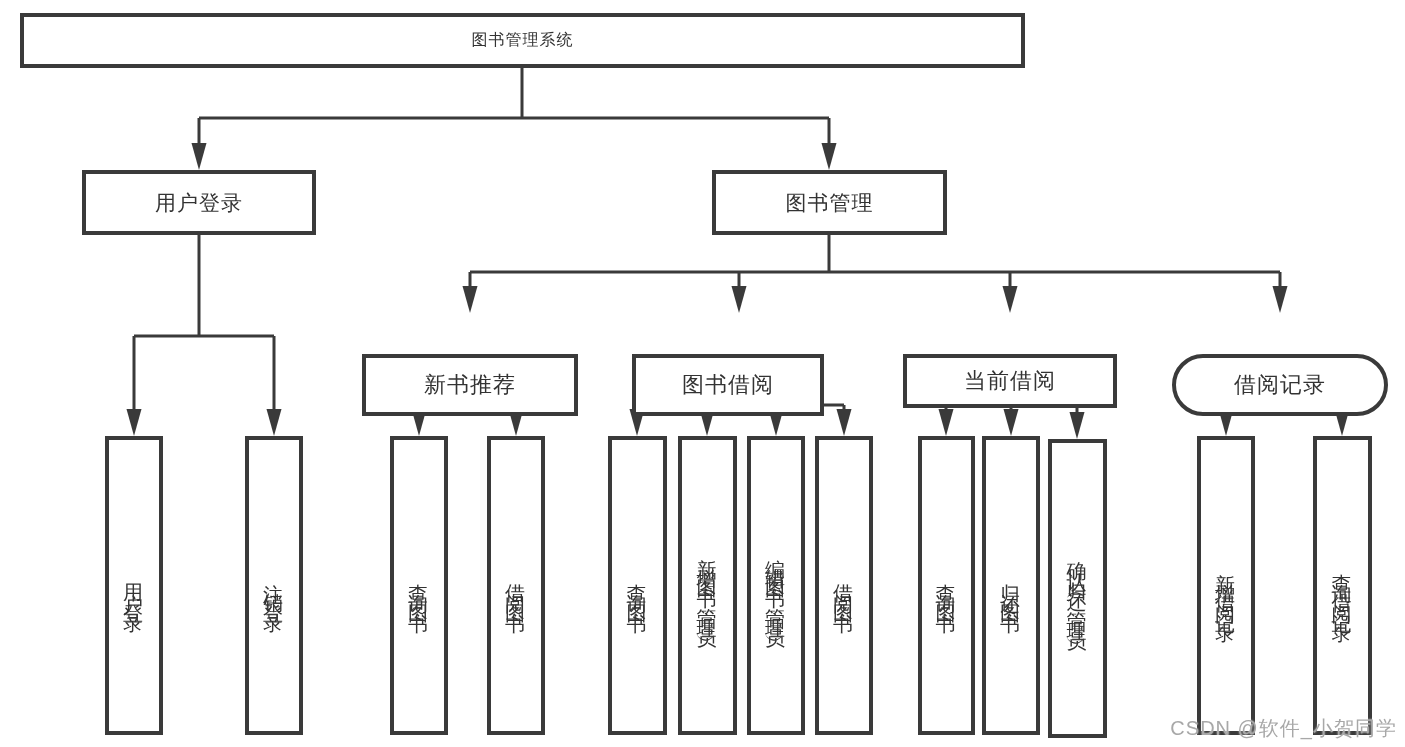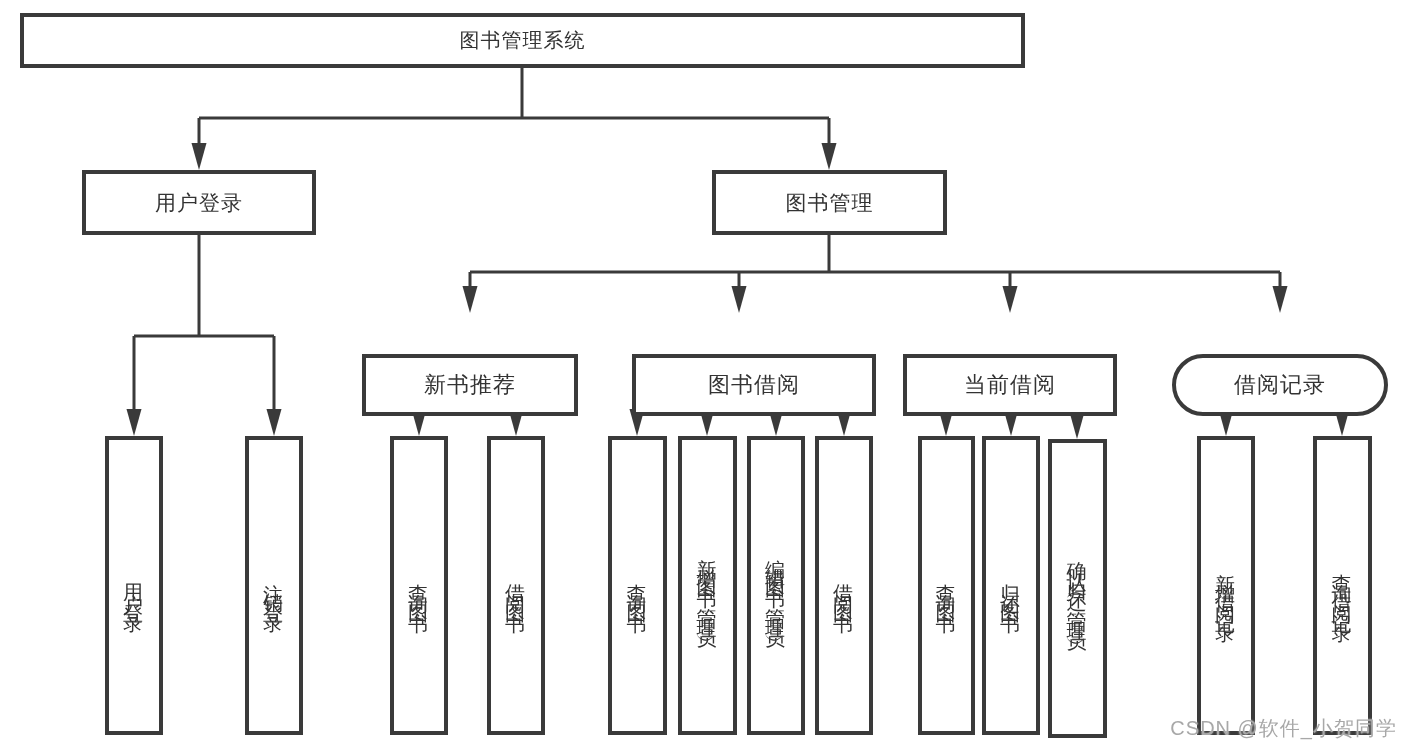--- a/index.html
+++ b/index.html
@@ -27,21 +27,21 @@
     border: 4px solid #3a3a3a;
     color: #333333;
     display: flex;
     align-items: center;
     justify-content: center;
     white-space: nowrap;
   }
   .hbox {
     letter-spacing: 1px;
   }
-  .root-box   { font-size: 20px; }
+  .root-box   { font-size: 16px; }
   .lvl2-box   { font-size: 21px; }
   .lvl3-box   { font-size: 22px; margin-top: 41px; }
   .vbox {
     writing-mode: vertical-rl;
     text-orientation: mixed;
     font-size: 20px;
     letter-spacing: 10px;
     padding-top: 4px;
   }
   .watermark {
@@ -106,22 +106,22 @@
     <use href="#arw" transform="translate(1226,436)"></use>
     <use href="#arw" transform="translate(1342,436)"></use>
   </svg>
 
   <div class="box hbox root-box" style="left:20px; top:13px; width:1005px; height:55px;">图书管理系统</div>
 
   <div class="box hbox lvl2-box" style="left:82px; top:170px; width:234px; height:65px;">用户登录</div>
   <div class="box hbox lvl2-box" style="left:712px; top:170px; width:235px; height:65px;">图书管理</div>
 
   <div class="box hbox lvl3-box" style="left:362px; top:313px; width:216px; height:62px;">新书推荐</div>
-  <div class="box hbox lvl3-box" style="left:632px; top:313px; width:244px; height:62px;">图书借阅</div>
-  <div class="box hbox lvl3-box" style="left:903px; top:313px; width:214px; height:62px;">当前借阅</div>
+  <div class="box hbox lvl3-box" style="left:632px; top:313px; width:192px; height:62px;">图书借阅</div>
+  <div class="box hbox lvl3-box" style="left:903px; top:313px; width:214px; height:54px;">当前借阅</div>
   <div class="box hbox lvl3-box" style="left:1172px; top:313px; width:216px; height:62px;border-radius:31px;">借阅记录</div>
 
   <div class="box vbox" style="left:105px; top:436px; width:58px; height:299px;">用户登录</div>
   <div class="box vbox" style="left:245px; top:436px; width:58px; height:299px;">注销登录</div>
 
   <div class="box vbox" style="left:390px; top:436px; width:58px; height:299px;">查询图书</div>
   <div class="box vbox" style="left:487px; top:436px; width:58px; height:299px;">借阅图书</div>
 
   <div class="box vbox" style="left:608px; top:436px; width:59px; height:299px;">查询图书</div>
   <div class="box vbox" style="left:678px; top:436px; width:59px; height:299px;">新增图书（管理员）</div>

